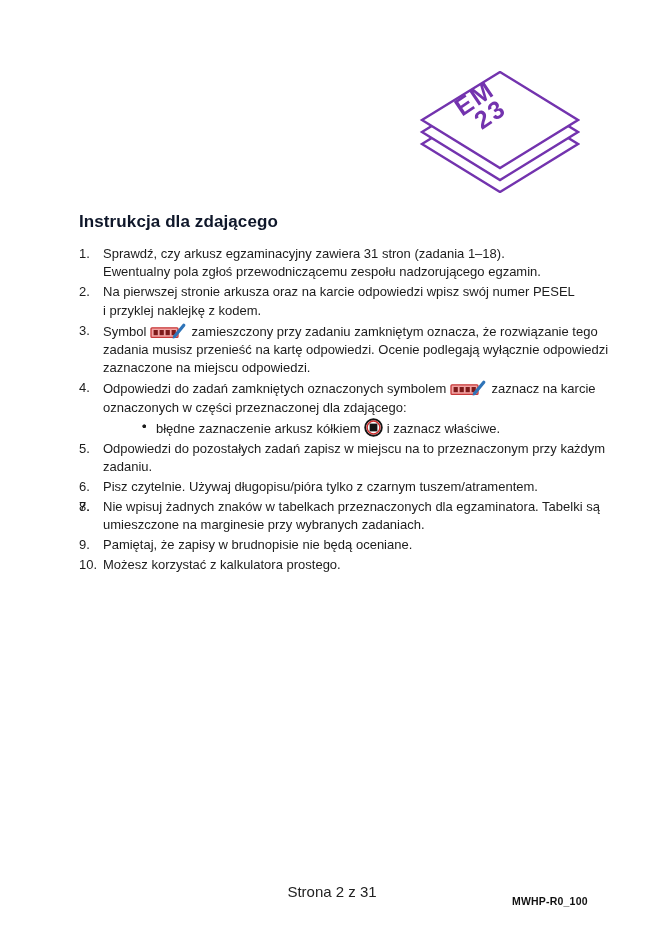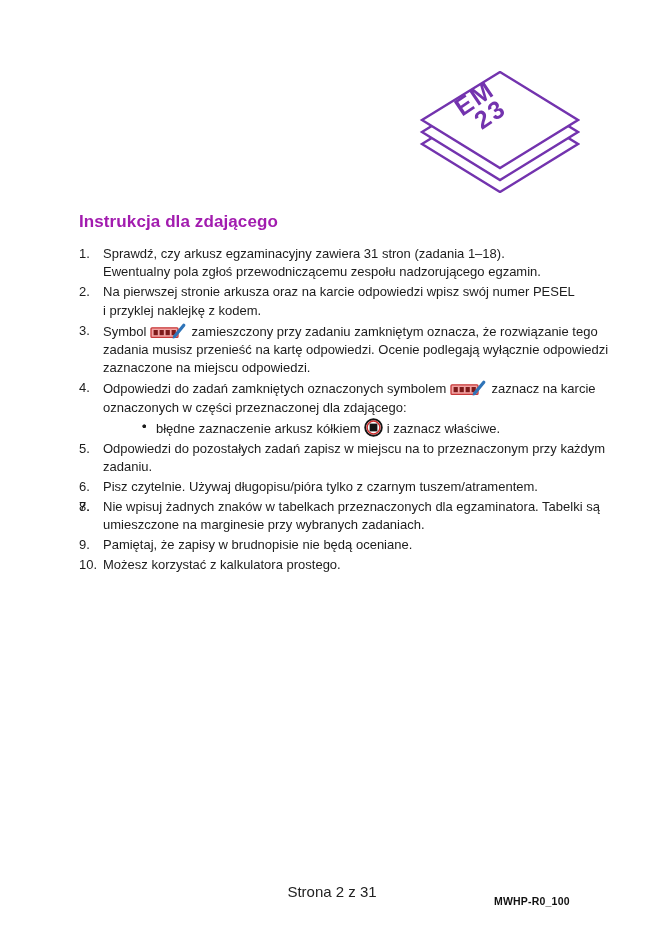--- a/index.html
+++ b/index.html
@@ -14,21 +14,21 @@
   .page { position:relative; width:664px; height:939px; }
 
   
   .logo { position:absolute; left:417px; top:71px; width:163px; height:122px; }
 
   
   h1.title {
     margin:0 0 13px 79px;
     padding-top:212px;
     font-size:17px; line-height:20px; font-weight:bold;
-    color:#a21caf;
+    color:#0f172a;
     letter-spacing:0.1px;
   }
 
   
   ol.instructions {
     list-style:none;
     margin:0 0 0 79px; padding:0;
     width:540px;
     font-size:13px; line-height:18.4px;
   }
@@ -50,21 +50,21 @@
   .icon-answer-card svg { vertical-align:-3px; }
   .icon-filled-square svg { vertical-align:-1.5px; }
   .icon-circled-square svg { vertical-align:-4.5px; }
 
   
   .footer-page {
     position:absolute; top:883px; left:0; right:0;
     text-align:center; font-size:15px; color:#222;
   }
   .footer-code {
-    position:absolute; top:895px; left:494px;
+    position:absolute; top:895px; left:512px;
     font-size:10.5px; font-weight:bold; letter-spacing:0.2px; color:#111;
   }
 </style>
 </head>
 <body>
 
 <div class="page">
 
   <div class="logo">
     <svg width="163" height="122" viewBox="0 0 163 122">

